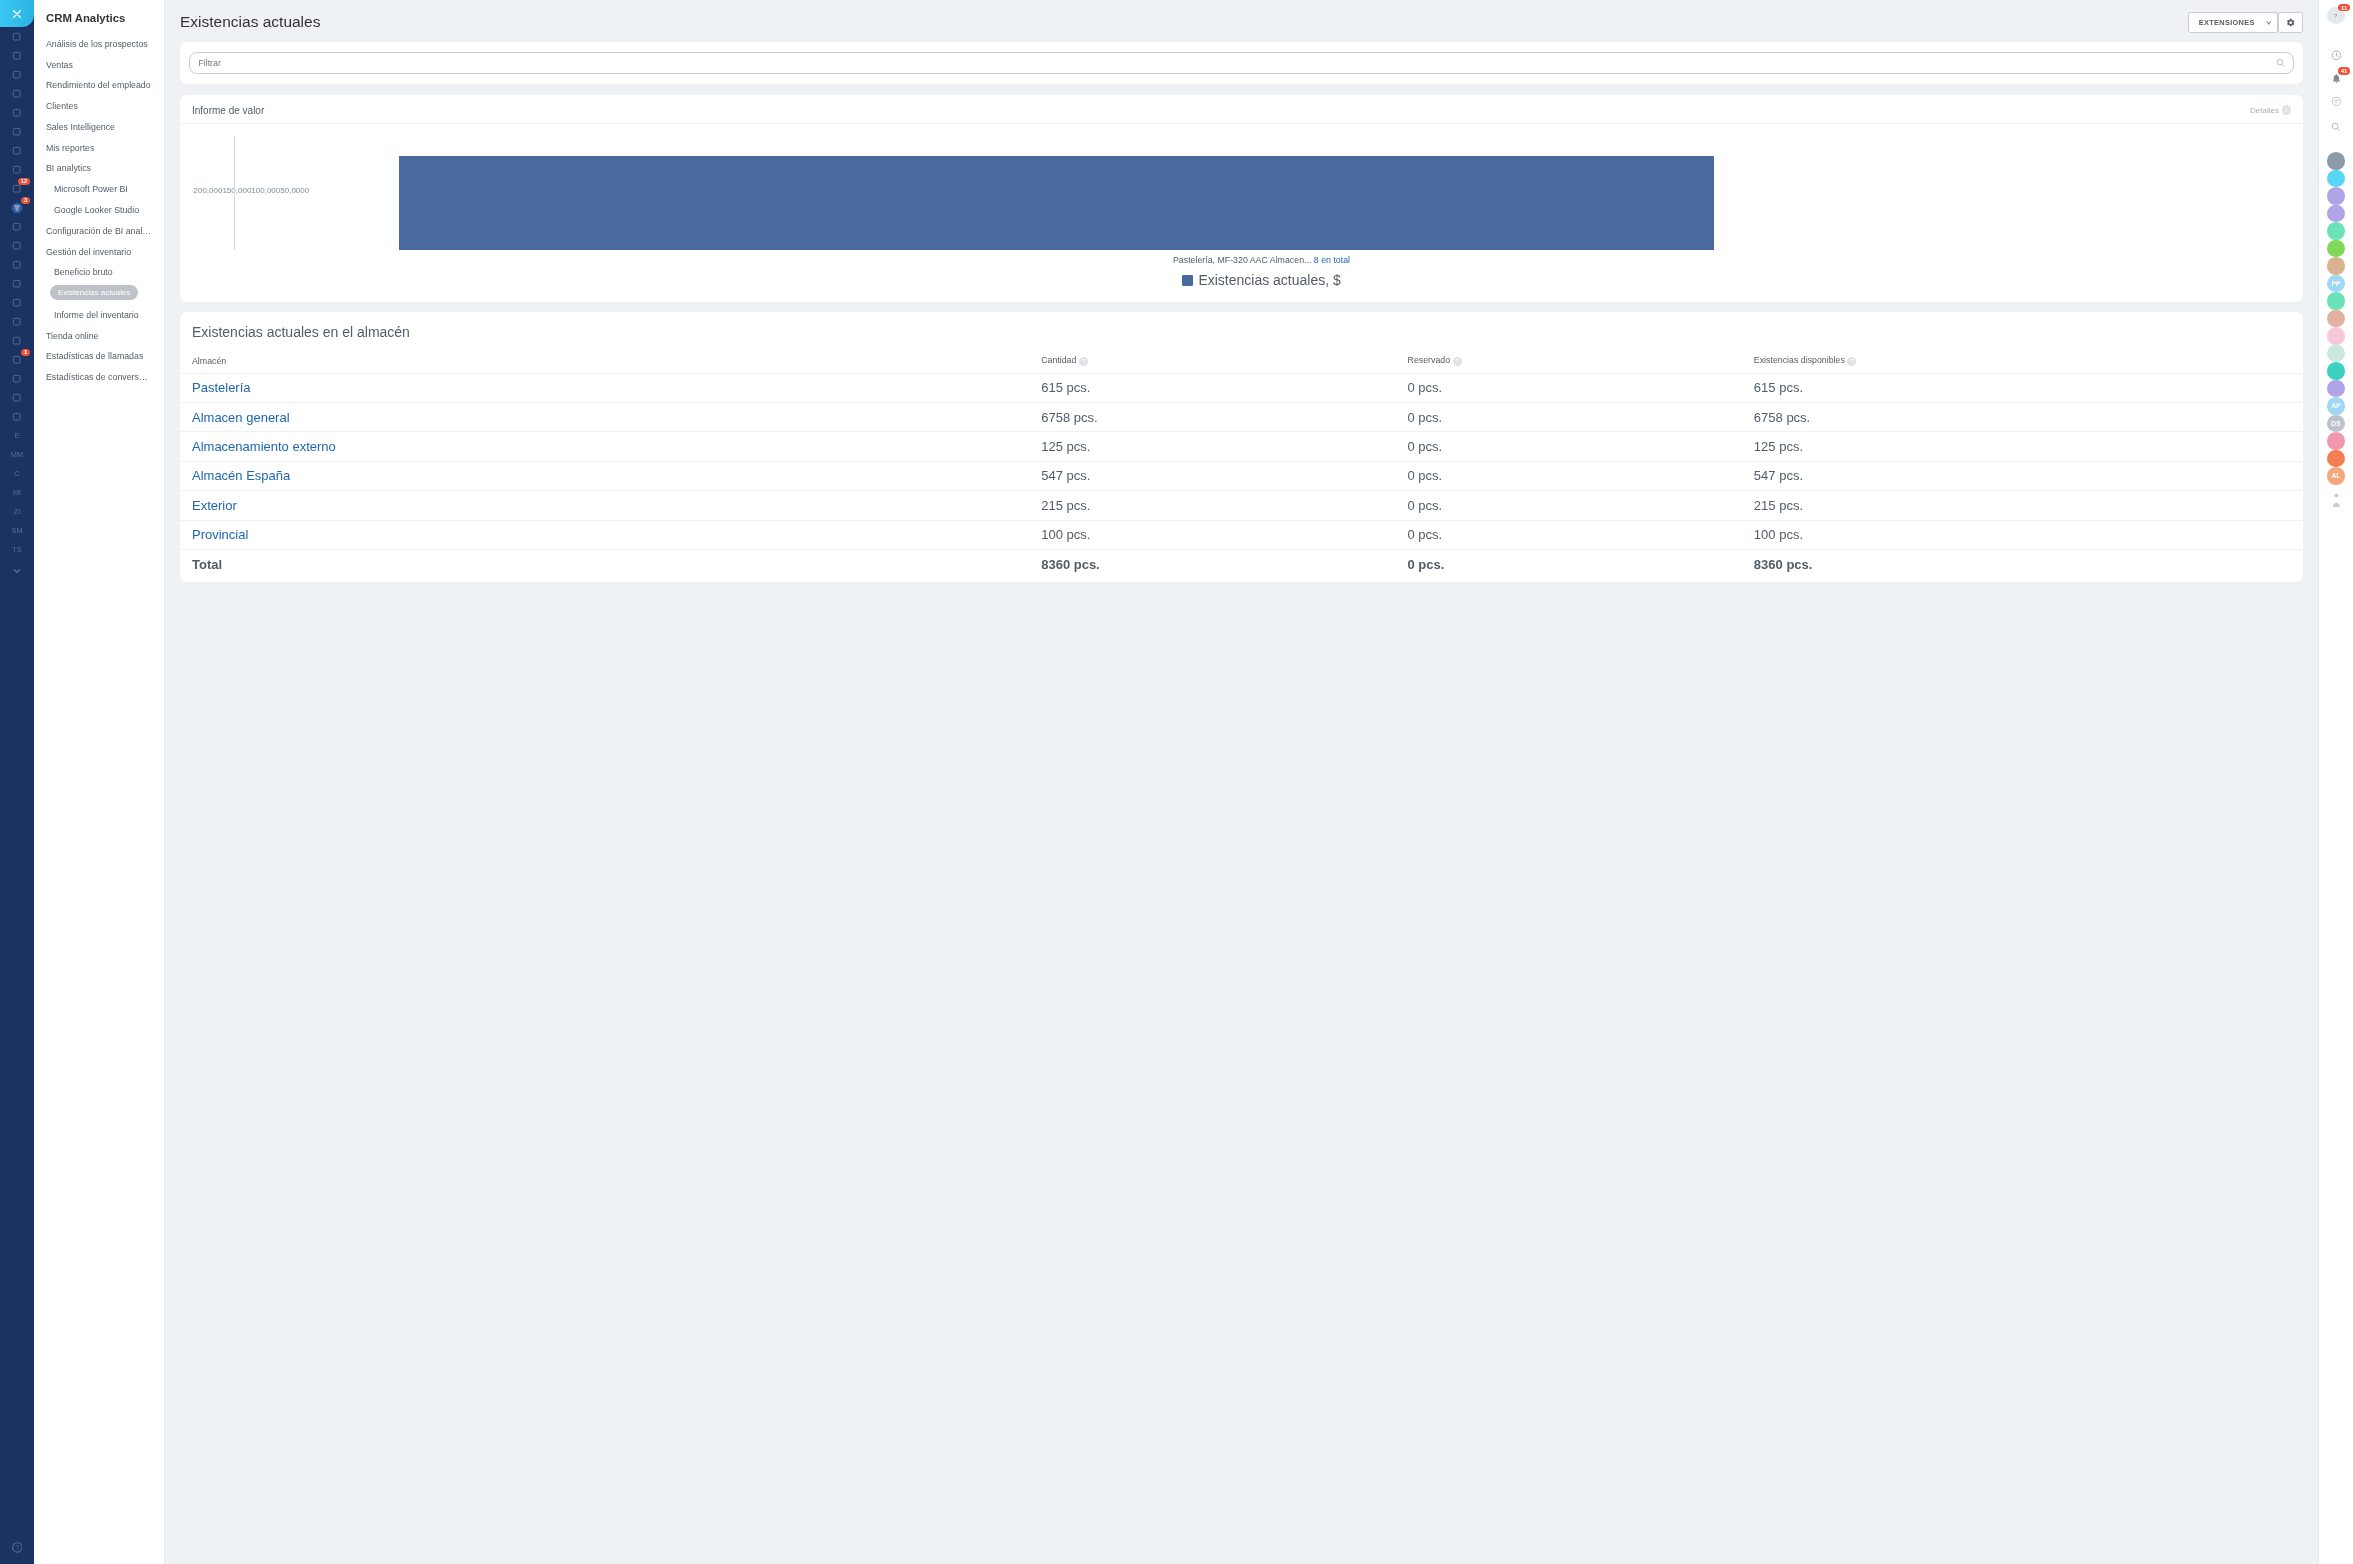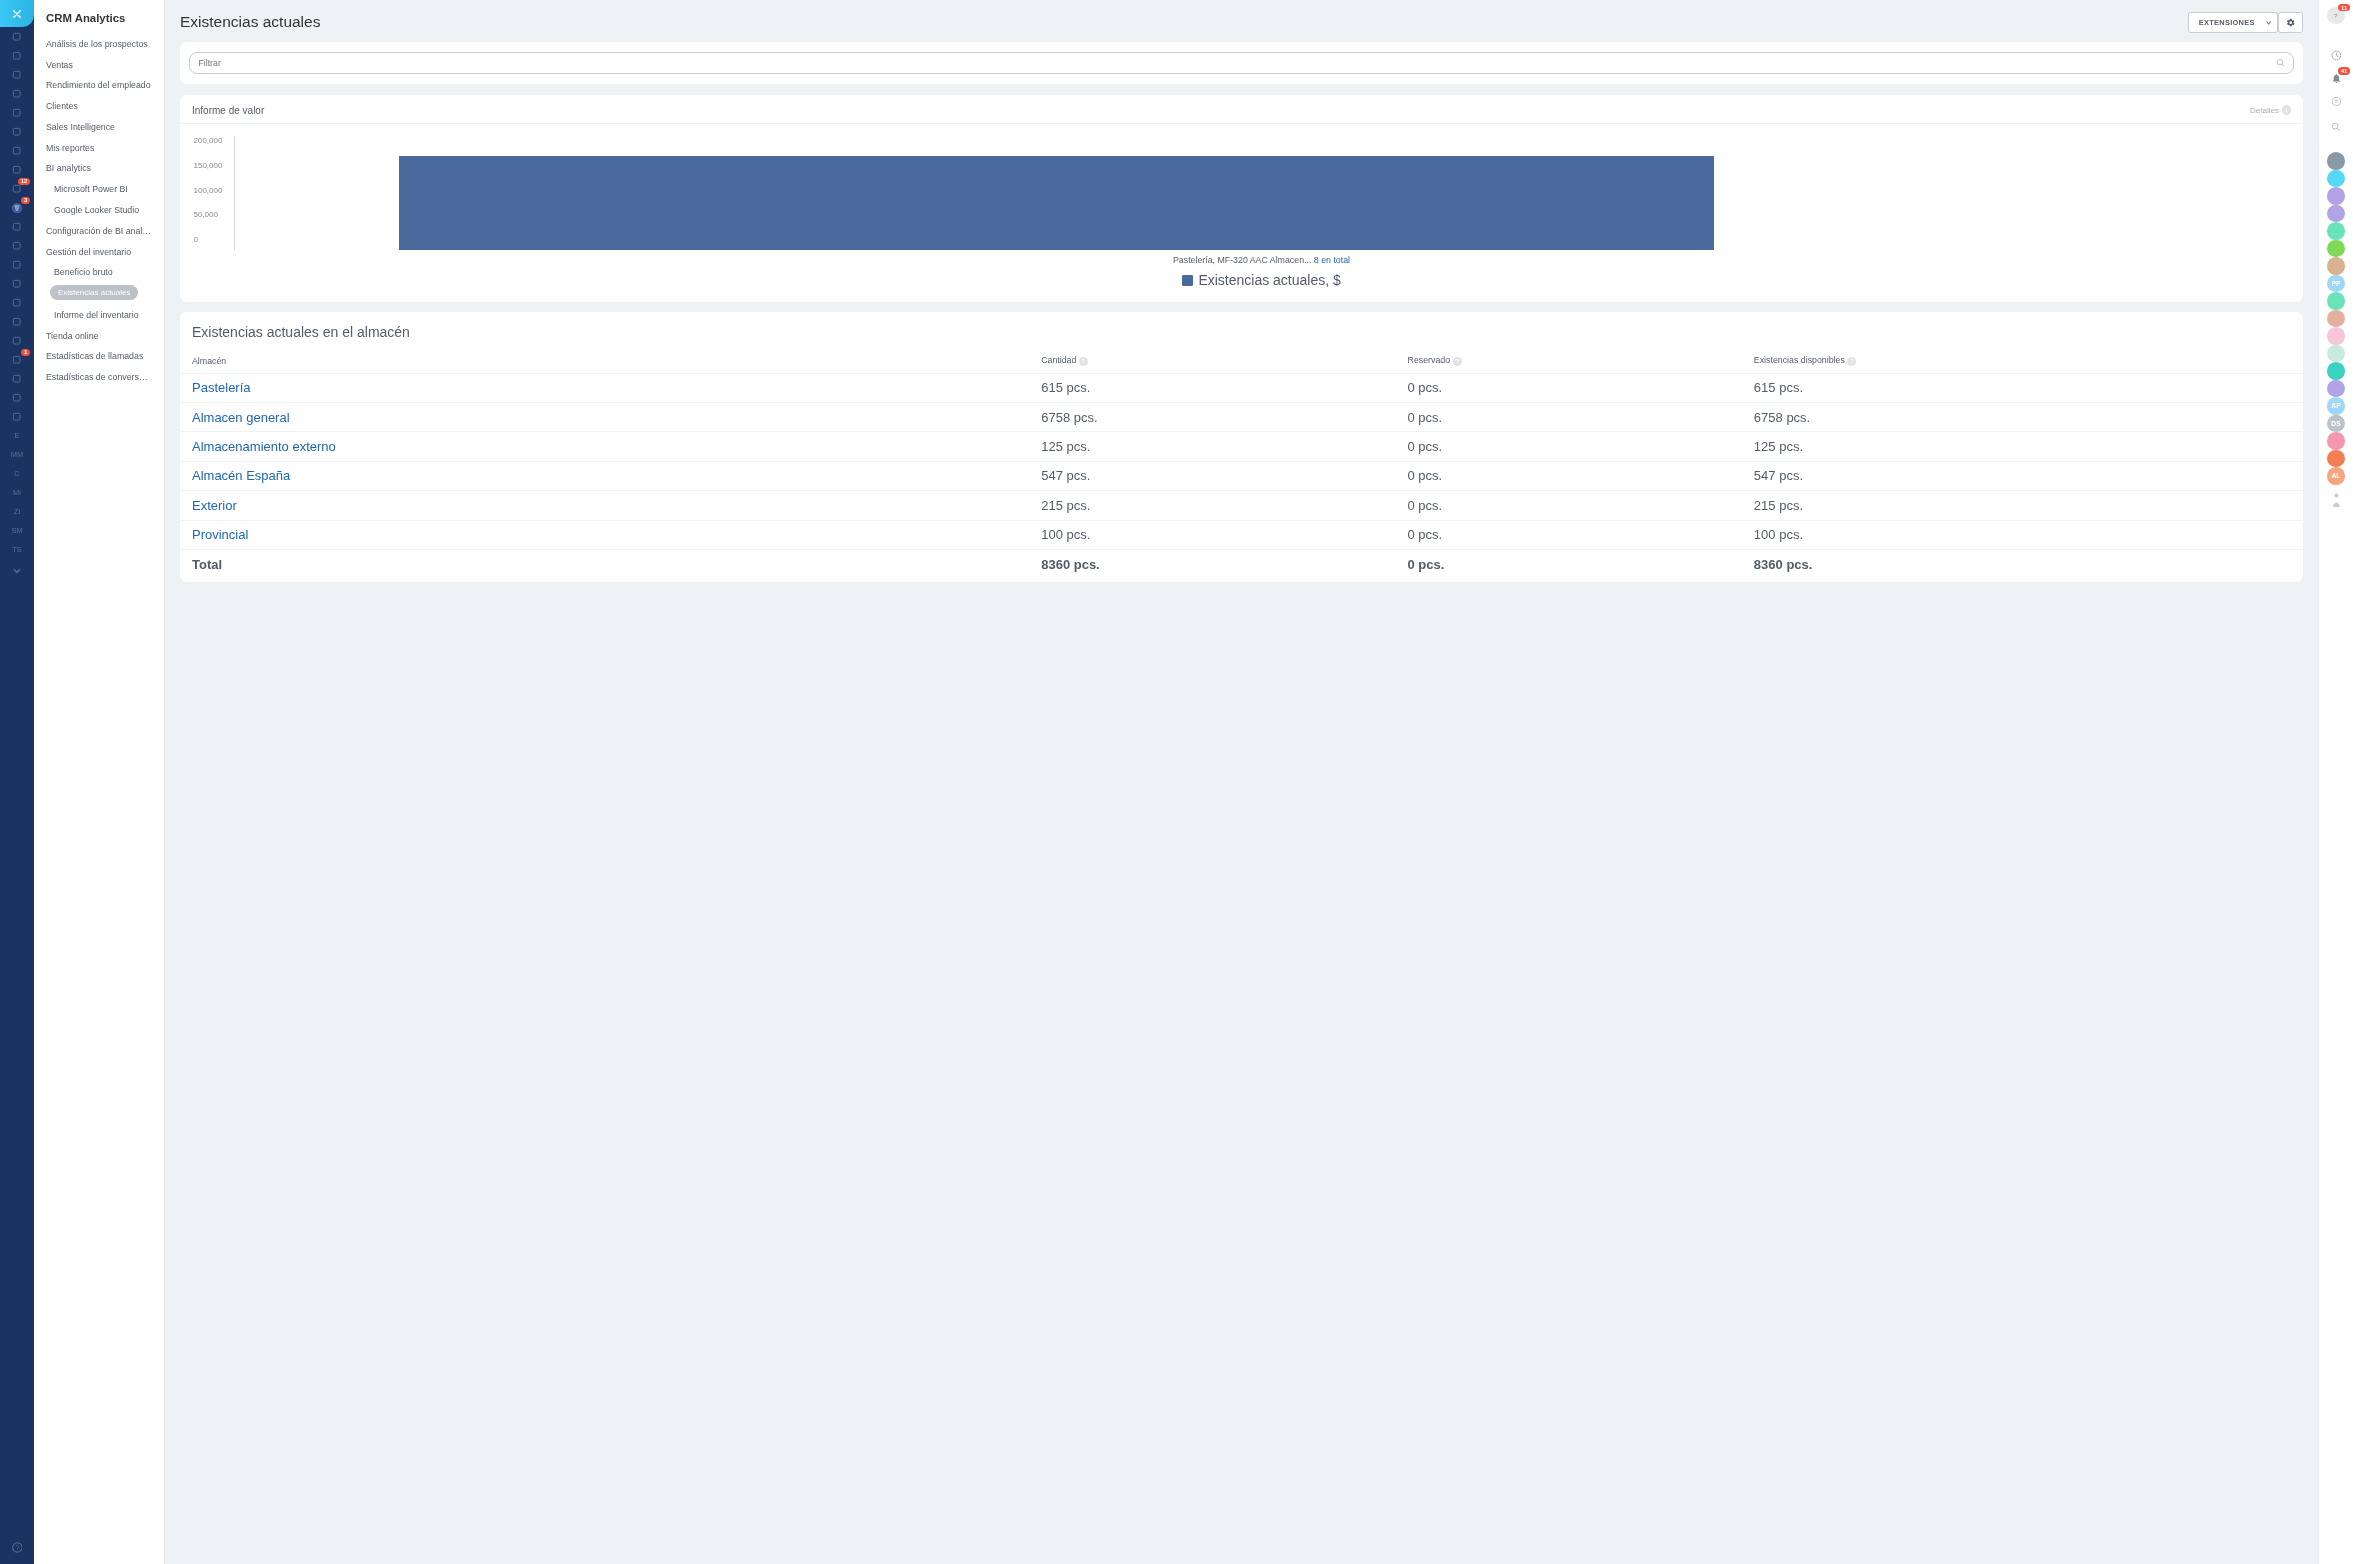--- a/index.html
+++ b/index.html
@@ -140,22 +140,22 @@
 
 
 .chart-area { padding: 6.7px 13.5px 13.5px; border-top: 0.7px solid #eef2f4; }
 .chart {
   display: flex;
   height: 114px;
   margin-top: 5.4px;
 }
 .y-axis {
   width: 40px;
-  display: flex; flex-direction: column; justify-content: space-between;
-  align-items: flex-start;
+  display: flex; flex-direction: row; justify-content: space-between;
+  align-items: center;
   font-size: 8px; color: #828b95;
   padding-right: 5.4px;
   height: 108px;
 }
 .plot {
   flex: 1;
   position: relative;
   border-left: 0.7px solid #d5d9dd;
 }
 .bar {

